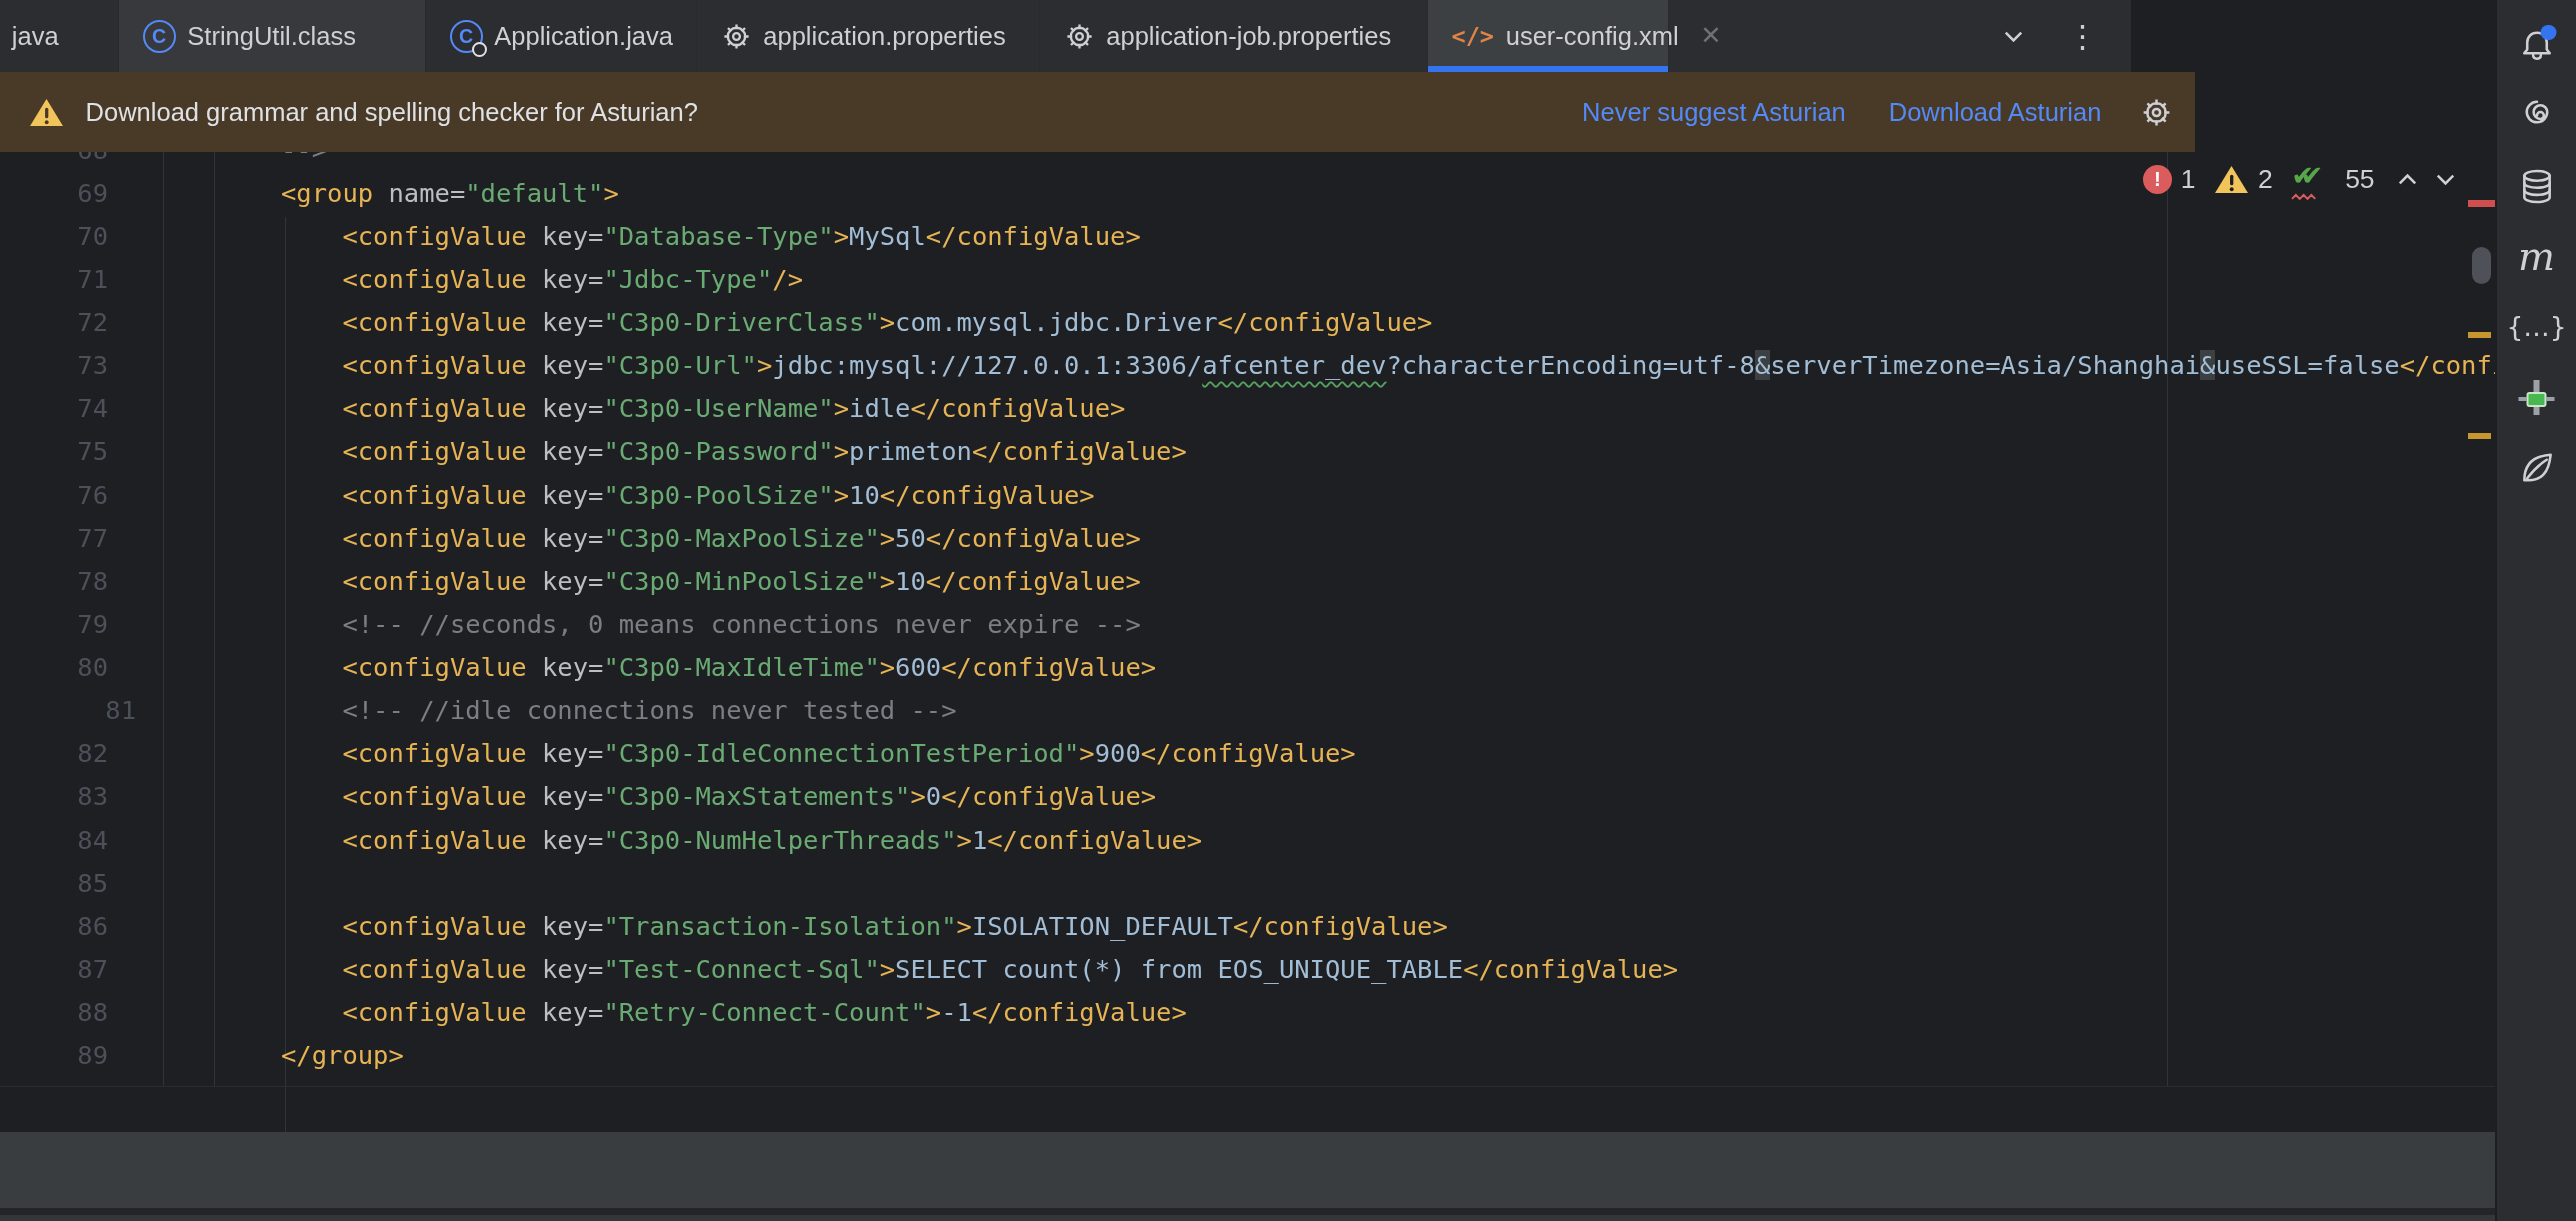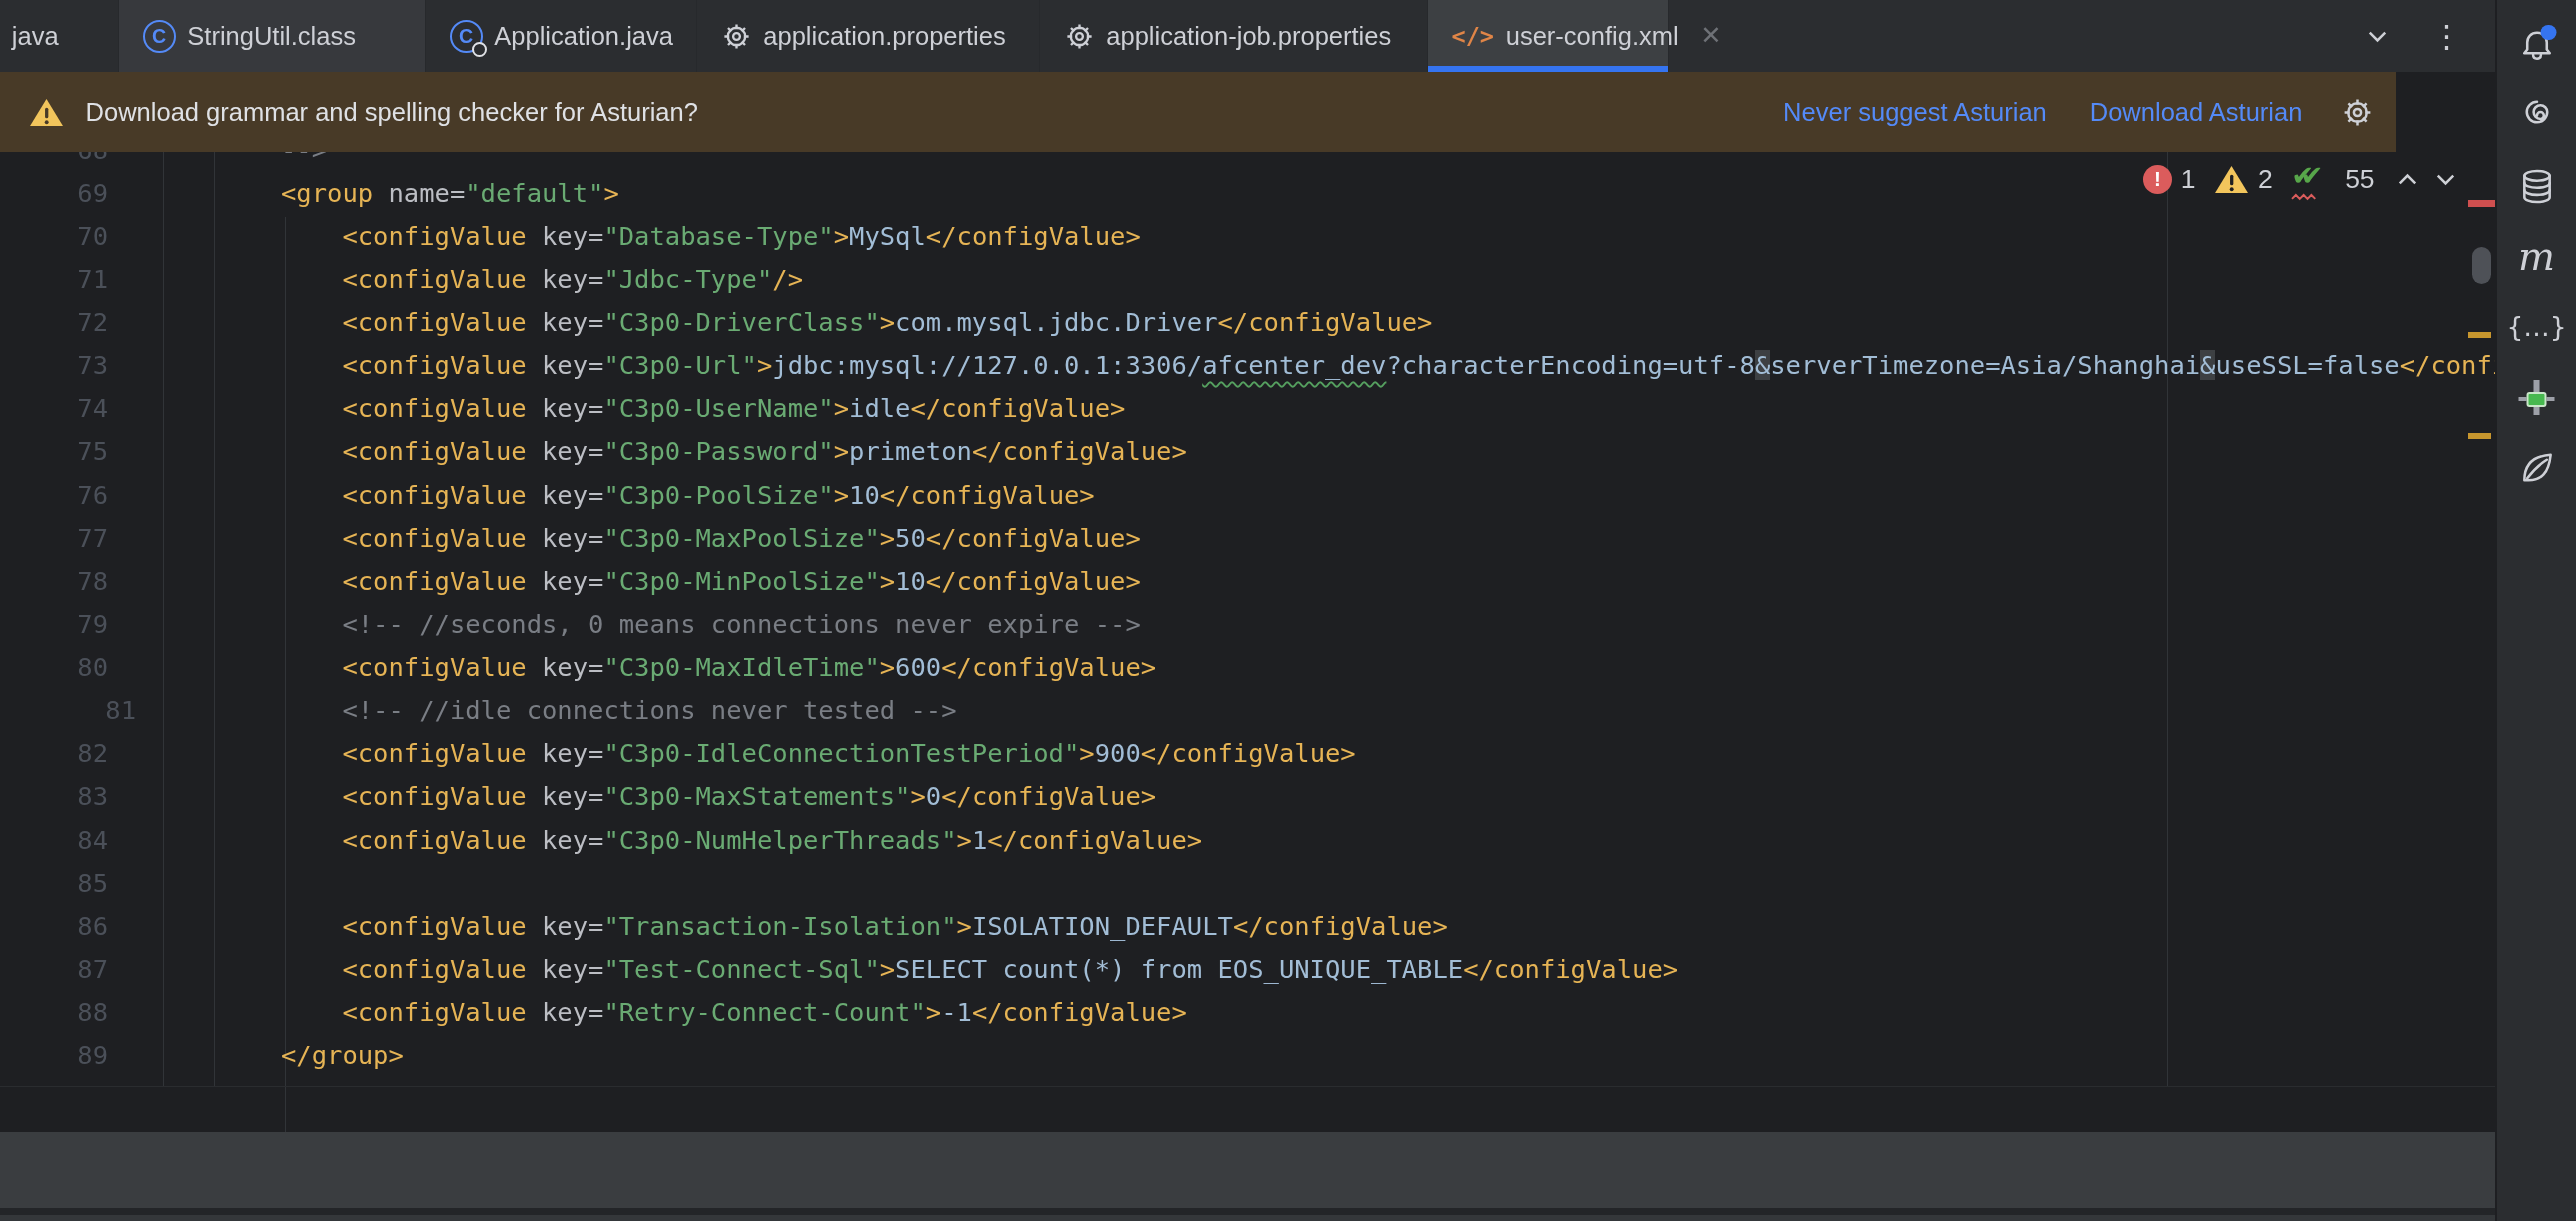--- a/index.html
+++ b/index.html
@@ -1,41 +1,41 @@
 <!DOCTYPE html>
 <html><head>
 <meta charset="utf-8">
 <style>
   html,body{margin:0;padding:0;background:#1e1f22;}
   #app{position:relative;width:2576px;height:1221px;overflow:hidden;
        font-family:"Liberation Sans",sans-serif;color:#ced0d6;background:#1e1f22;}
 
   
-  .tabbar{position:absolute;left:0;top:0;width:2495px;height:72px;background:#2b2d30;
+  .tabbar{position:absolute;left:0;top:0;width:2131px;height:72px;background:#2b2d30;
           display:flex;align-items:stretch;}
   .tab{position:relative;display:flex;align-items:center;gap:11.8px;padding:0 23.5px;
        font-size:25.5px;color:#ced0d6;box-sizing:border-box;border-right:1px solid #27292c;
        white-space:nowrap;cursor:pointer;}
   .tab.partial{padding:0 11.8px;color:#ced0d6;}
   .tab.hilite{background:#37393d;}
   .tab.active{background:#3d4043;}
   .tab.active::after{content:"";position:absolute;left:0;right:0;bottom:0;height:5.9px;background:#3574f0;}
   .tab .close{margin-left:9.8px;color:#6e7176;font-size:25.5px;line-height:1;}
   .cicon{width:33px;height:33px;border:2.9px solid #548af7;border-radius:50%;
          display:flex;align-items:center;justify-content:center;flex:0 0 auto;
          color:#548af7;font-size:19.6px;font-weight:bold;position:relative;box-sizing:border-box;}
   .cicon .run{position:absolute;right:-6.9px;bottom:-6.9px;width:15.7px;height:15.7px;border-radius:50%;
               background:#2b2d30;border:2px solid #dfe1e5;box-sizing:border-box;}
   .xmlicon{color:#e08547;font-family:"DejaVu Sans Mono",monospace;font-size:23.5px;font-weight:bold;}
   .gearsvg{stroke:#ced0d6;fill:none;stroke-width:2.4;}
   .tabbar-controls{position:absolute;right:33px;top:0;height:72px;display:flex;align-items:center;gap:39px;}
   .kebab{font-size:31px;color:#ced0d6;font-family:"DejaVu Sans",sans-serif;}
 
   
-  .banner{position:absolute;left:0;top:72px;width:2396px;height:80px;background:#483a27;
+  .banner{position:absolute;left:0;top:72px;width:2195px;height:80px;background:#483a27;
           display:flex;align-items:center;font-size:25.5px;box-sizing:border-box;padding:0 21.6px 0 29px;}
   .banner .msg{color:#dfe1e5;margin-left:21.6px;}
   .banner .spacer{flex:1;}
   .banner a{color:#548af7;text-decoration:none;margin-left:43px;cursor:pointer;}
   .warn-tri{width:35px;height:31px;}
 
   
   .editor{position:absolute;left:0;top:152px;width:2495px;height:980px;background:#1e1f22;overflow:hidden;}
   .gline{position:absolute;top:0;bottom:46px;width:1px;background:#313438;}
   .wrapguide{position:absolute;left:2167px;top:0;bottom:46px;width:1px;background:#313438;}

